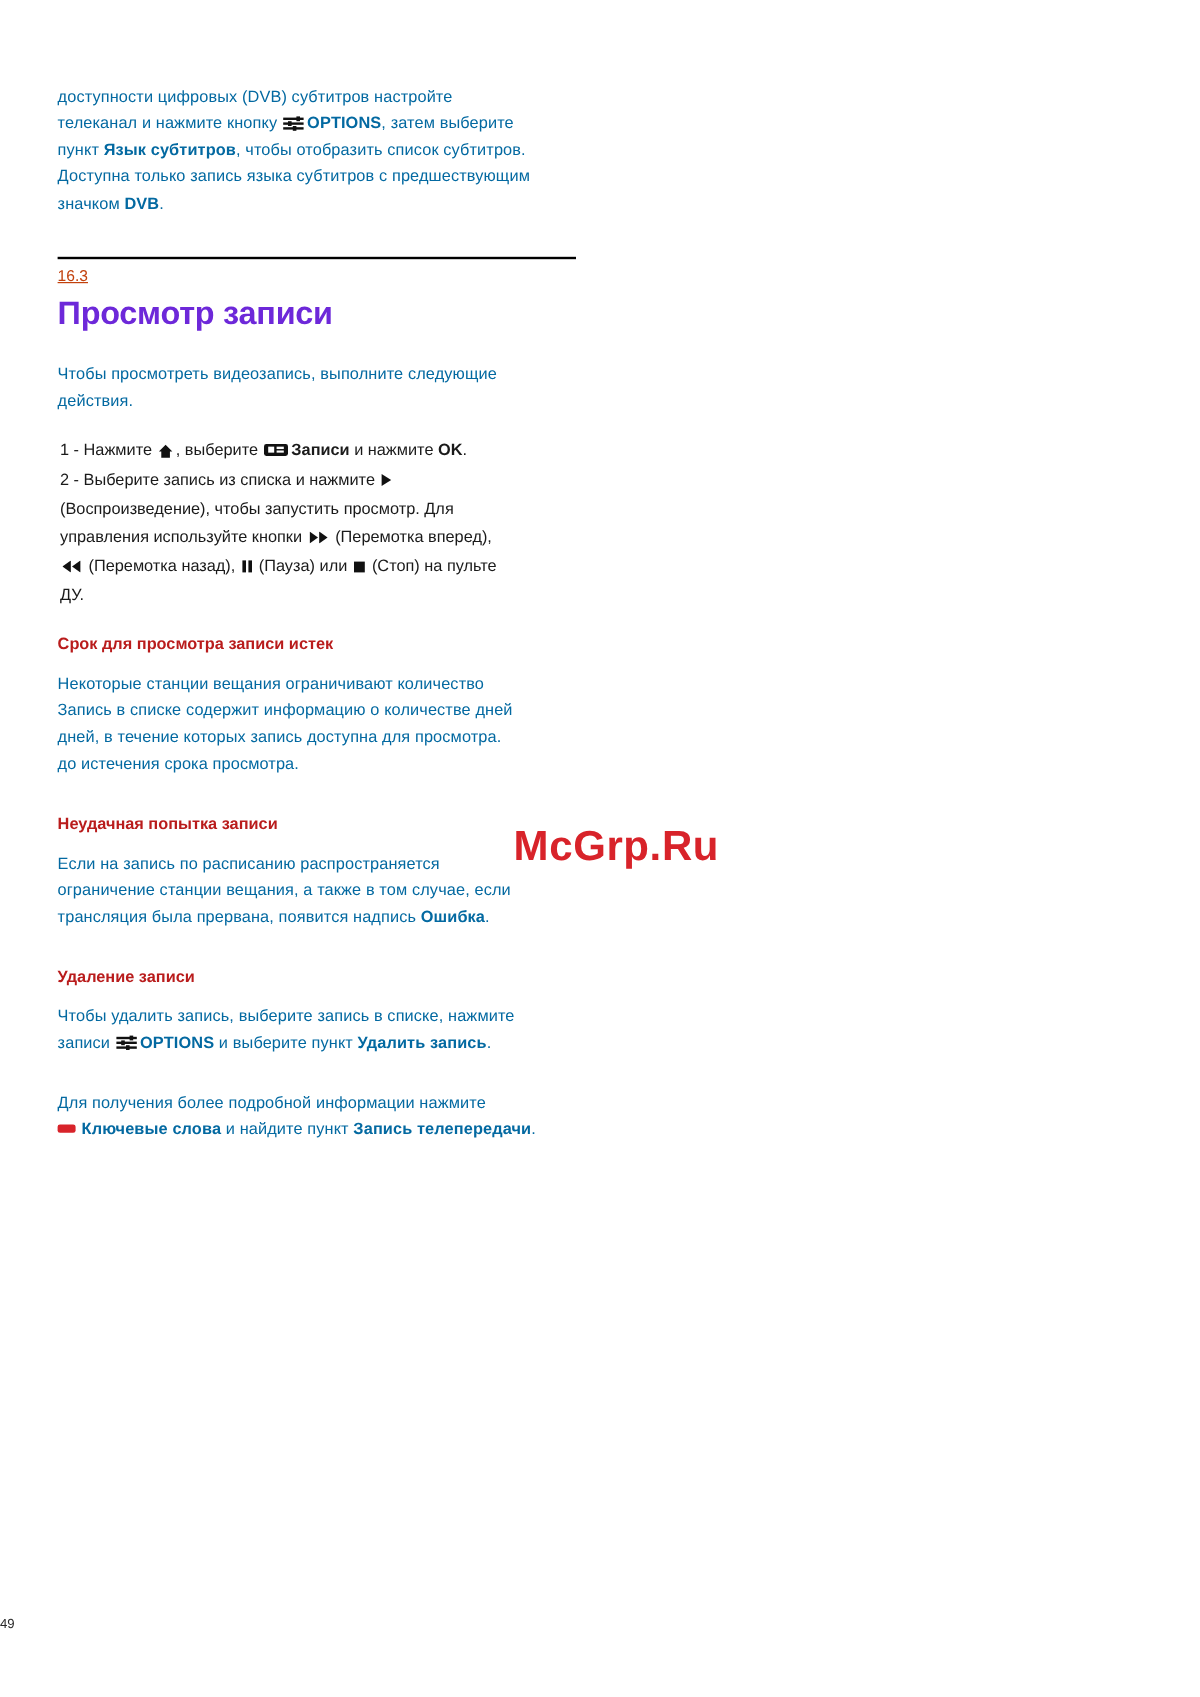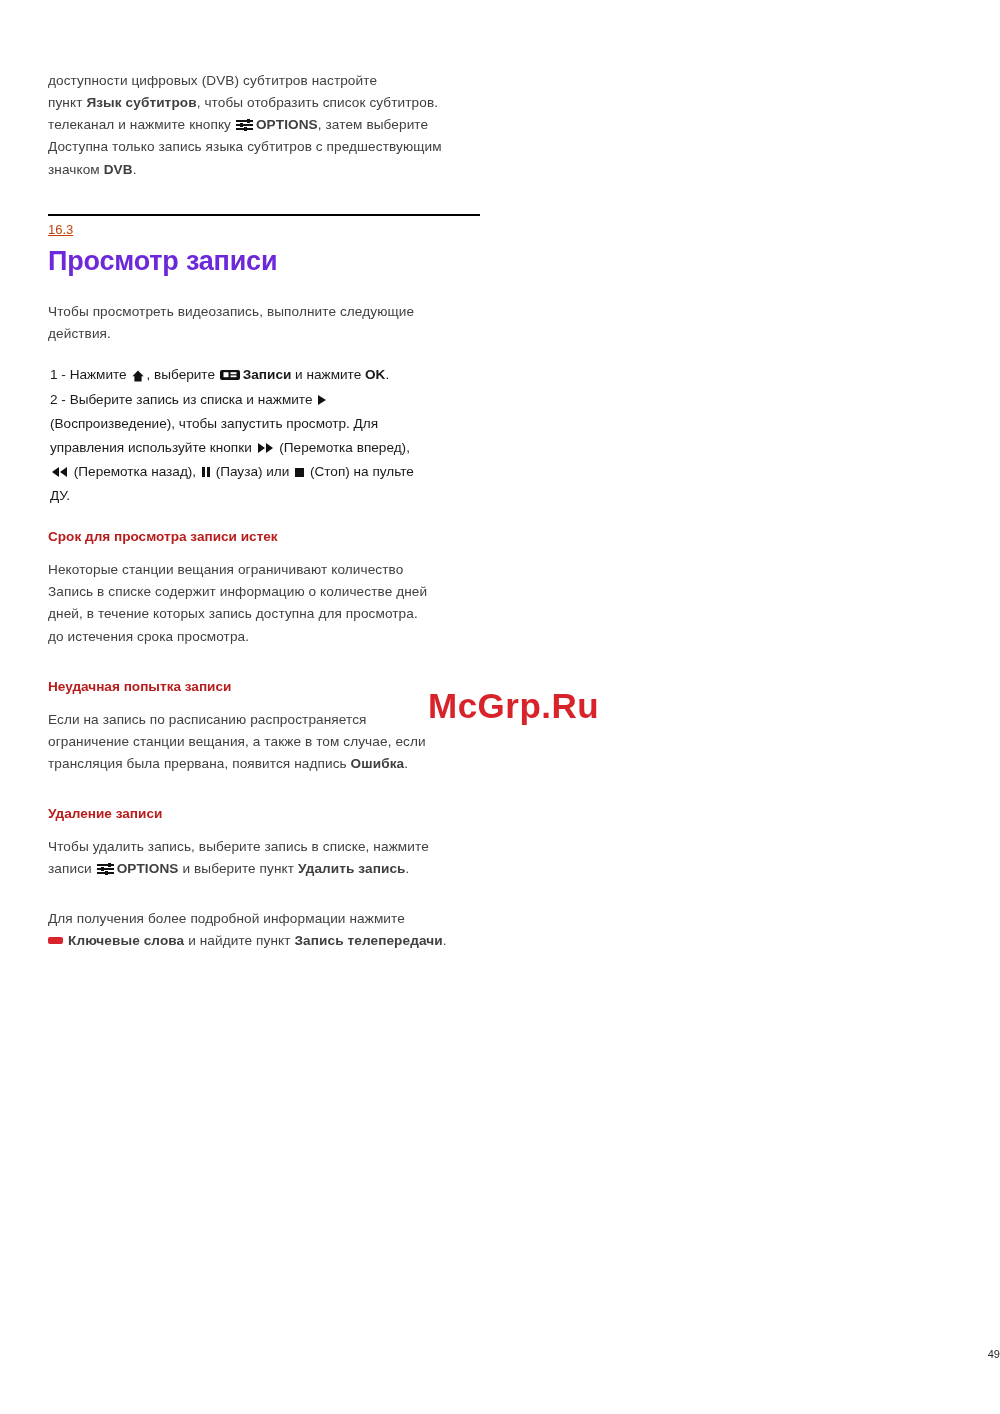--- a/index.html
+++ b/index.html
@@ -24,21 +24,21 @@
   .column {
     position: absolute;
     left: 48px;
     top: 70px;
     width: 432px;
   }
   p.body {
     font-size: 13.6px;
     line-height: 1.63;
     margin: 0 0 0 0;
-    color: #404040;
+    color: #0369a1;
     letter-spacing: 0.1px;
   }
   .para-gap { height: 17px; }
   .small-gap { height: 11px; }
   .bold { font-weight: bold; }
   .section-rule {
     border-top: 2px solid #000;
     width: 432px;
     margin-top: 33px;
     margin-bottom: 6px;
@@ -166,37 +166,36 @@
     letter-spacing: 0.5px;
     font-family: "Liberation Sans", sans-serif;
     white-space: nowrap;
     margin-left: 24px;
   }
   .pageno {
     position: absolute;
     left: 0;
     right: 0;
     top: 1348px;
-    text-align: right;
+    text-align: left;
     font-size: 11px;
     color: #2b2b2b;
-    padding-left: 28px;
   }
 </style>
 </head>
 <body>
 
 <div class="page">
 
   <div class="column">
 
     <div>
       <p class="body">доступности цифровых (DVB) субтитров настройте</p>
+      <p class="body"><span>телеканал и нажмите кнопку </span><span class="icon-inline ico-options"><i></i><i></i><i></i><b></b><b></b><b></b></span><span class="bold">OPTIONS</span><span>, затем выберите</span></p>
       <p class="body"><span>пункт </span><span class="bold">Язык субтитров</span><span>, чтобы отобразить список субтитров.</span></p>
-      <p class="body"><span>телеканал и нажмите кнопку </span><span class="icon-inline ico-options"><i></i><i></i><i></i><b></b><b></b><b></b></span><span class="bold">OPTIONS</span><span>, затем выберите</span></p>
       <p class="body">Доступна только запись языка субтитров с предшествующим</p>
       <p class="body"><span>значком </span><span class="bold">DVB</span><span>.</span></p>
     </div>
 
     <div class="section-rule"></div>
     <p class="sec-num">16.3</p>
     <h1 class="sec-title">Просмотр записи</h1>
 
     <p class="body">Чтобы просмотреть видеозапись, выполните следующие</p>
     <p class="body">действия.</p>

